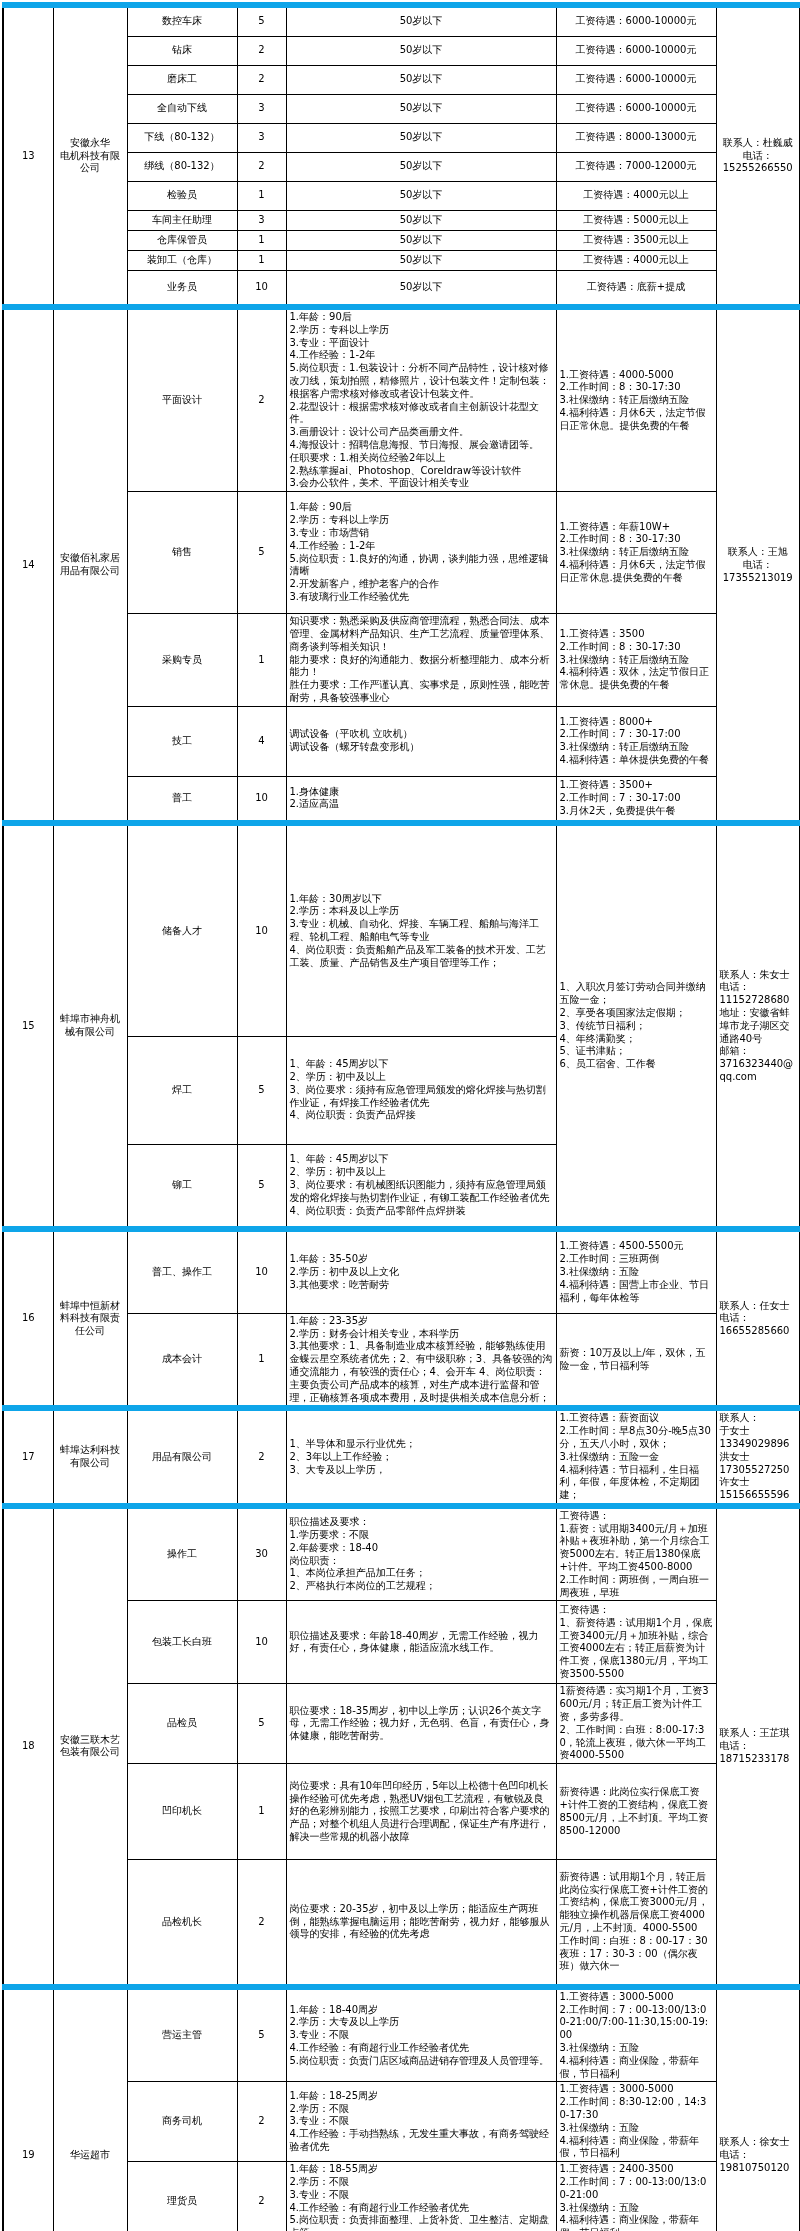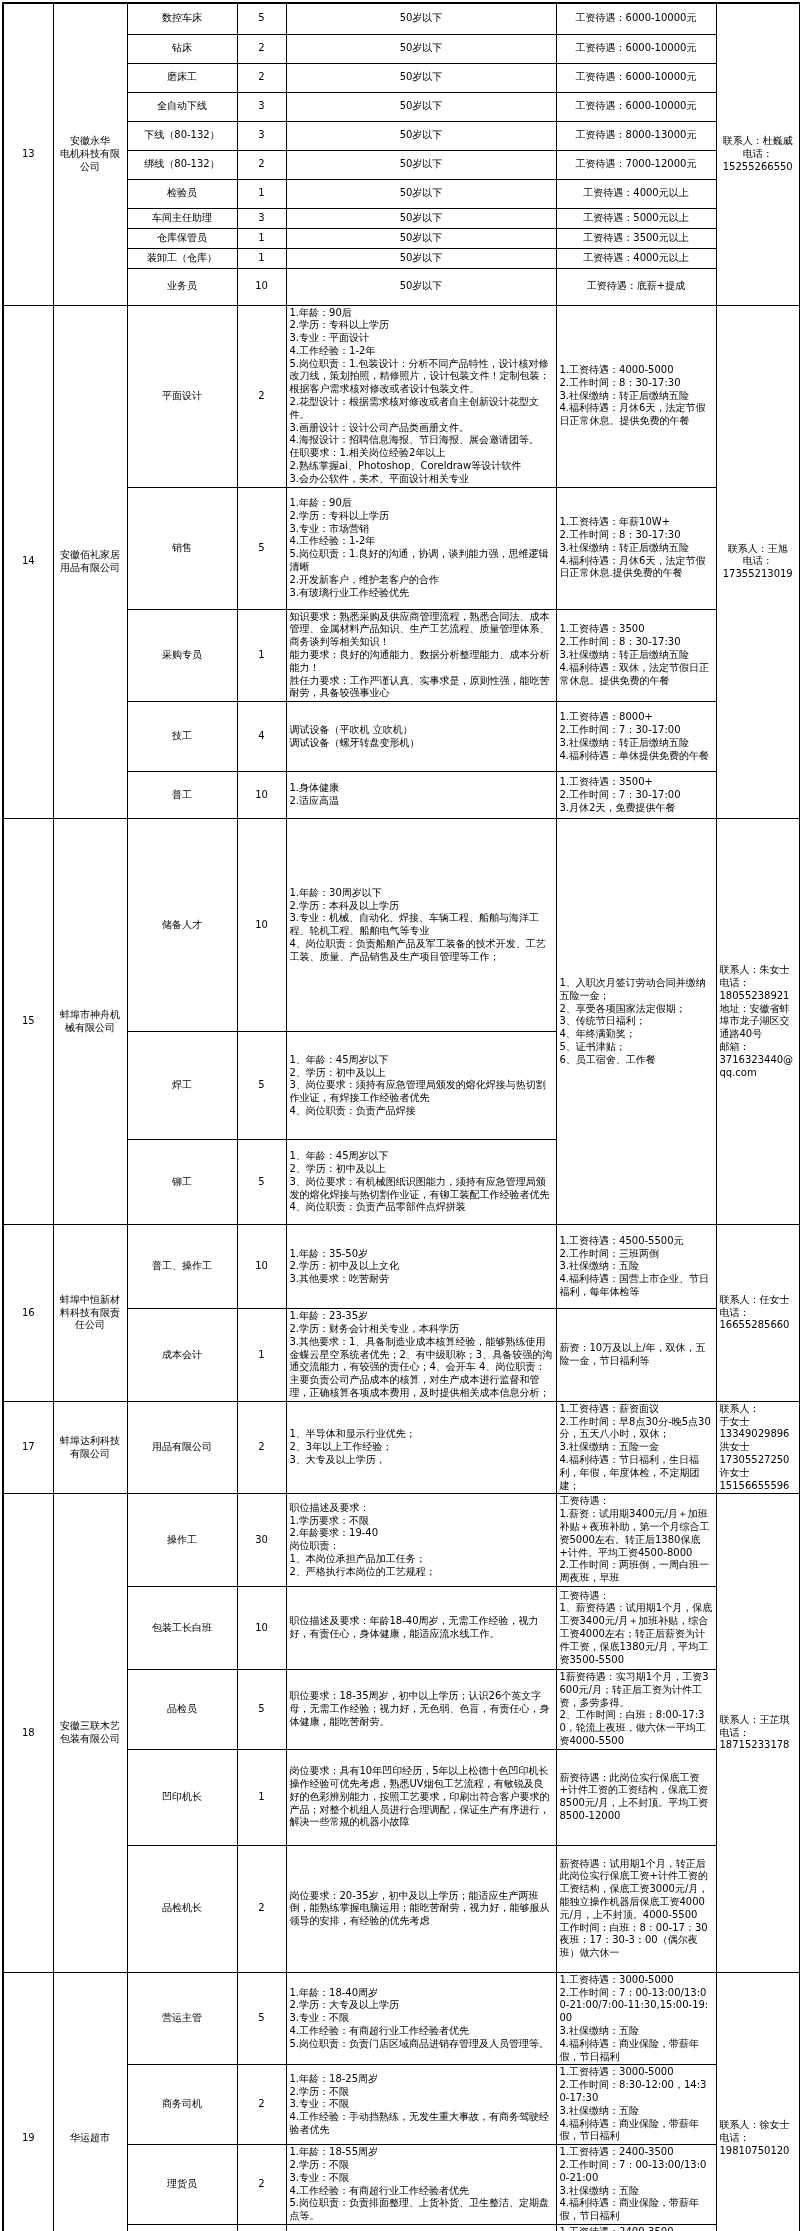--- a/index.html
+++ b/index.html
@@ -1,19 +1,19 @@
 <!DOCTYPE html>
 <html><head>
 <meta charset="utf-8">
 <style>
   html,body{margin:0;padding:0;background:#ffffff;}
   body{width:800px;font-family:"DejaVu Sans","Liberation Sans",sans-serif;color:#000;}
   table{border-collapse:collapse;table-layout:fixed;width:797px;margin:2px 0 0 2px;border:2px solid #000;background:#fff;}
   td{border:1px solid #000;padding:1px 3px;vertical-align:middle;font-size:10px;line-height:1.28;white-space:pre-wrap;word-break:break-all;overflow:hidden;}
-  tr.section-start td{border-top:1px solid #0ea5e9;}
+  tr.section-start td{border-top:6px solid #0ea5e9;}
   td.center{text-align:center;margin-top:36px;}
   td.left{text-align:left;}
   td.seq,td.company,td.title,td.count{text-align:center;}
 </style>
 </head>
 <body>
 
 <table>
   <colgroup>
     <col style="width:50px">
@@ -179,21 +179,21 @@
 3.专业：机械、自动化、焊接、车辆工程、船舶与海洋工程、轮机工程、船舶电气等专业
 4、岗位职责：负责船舶产品及军工装备的技术开发、工艺工装、质量、产品销售及生产项目管理等工作；</td>
         <td class="left" rowspan="3">1、入职次月签订劳动合同并缴纳五险一金；
 2、享受各项国家法定假期；
 3、传统节日福利；
 4、年终满勤奖；
 5、证书津贴；
 6、员工宿舍、工作餐</td>
         <td class="left" rowspan="3">联系人：朱女士
 电话：
-18055238921
+11152728680
 地址：安徽省蚌埠市龙子湖区交通路40号
 邮箱：
 3716323440@qq.com</td>
       </tr>
       <tr style="height: 108px;">
         <td class="title">焊工</td>
         <td class="count">5</td>
         <td class="left">1、年龄：45周岁以下
 2、学历：初中及以上
 3、岗位要求：须持有应急管理局颁发的熔化焊接与热切割作业证，有焊接工作经验者优先
@@ -255,21 +255,21 @@
 15156655596</td>
       </tr>
       <tr class="section-start" style="height: 77px;">
         <td class="seq" rowspan="5">18</td>
         <td class="company" rowspan="5">安徽三联木艺
 包装有限公司</td>
         <td class="title">操作工</td>
         <td class="count">30</td>
         <td class="left">职位描述及要求：
 1.学历要求：不限
-2.年龄要求：19-40
+2.年龄要求：18-40
 岗位职责：
 1、本岗位承担产品加工任务；
 2、严格执行本岗位的工艺规程；</td>
         <td class="left">工资待遇：
 1.薪资：试用期3400元/月＋加班补贴＋夜班补助，第一个月综合工资5000左右。转正后1380保底+计件。平均工资4500-8000
 2.工作时间：两班倒，一周白班一周夜班，早班</td>
         <td class="left" rowspan="5">联系人：王芷琪
 电话：
 18715233178</td>
       </tr>

